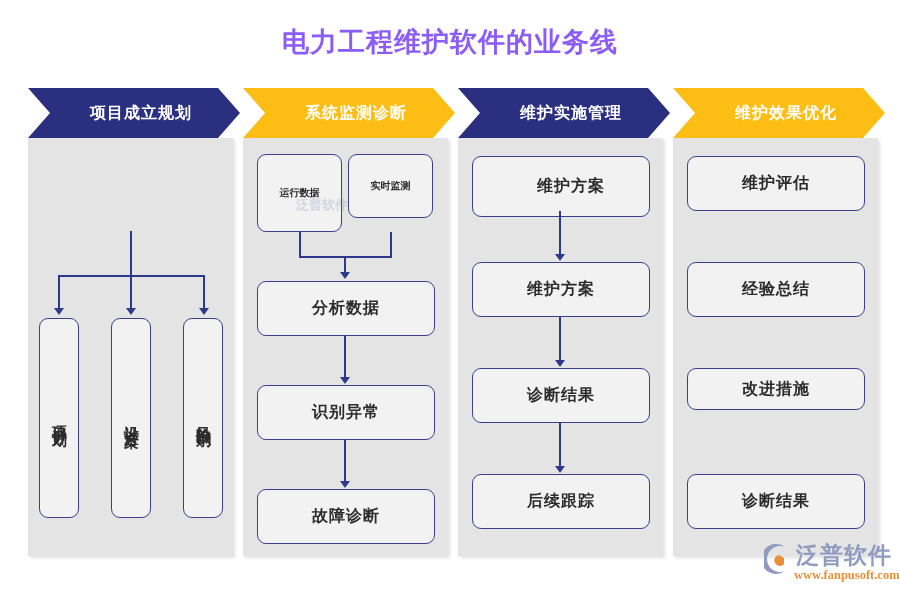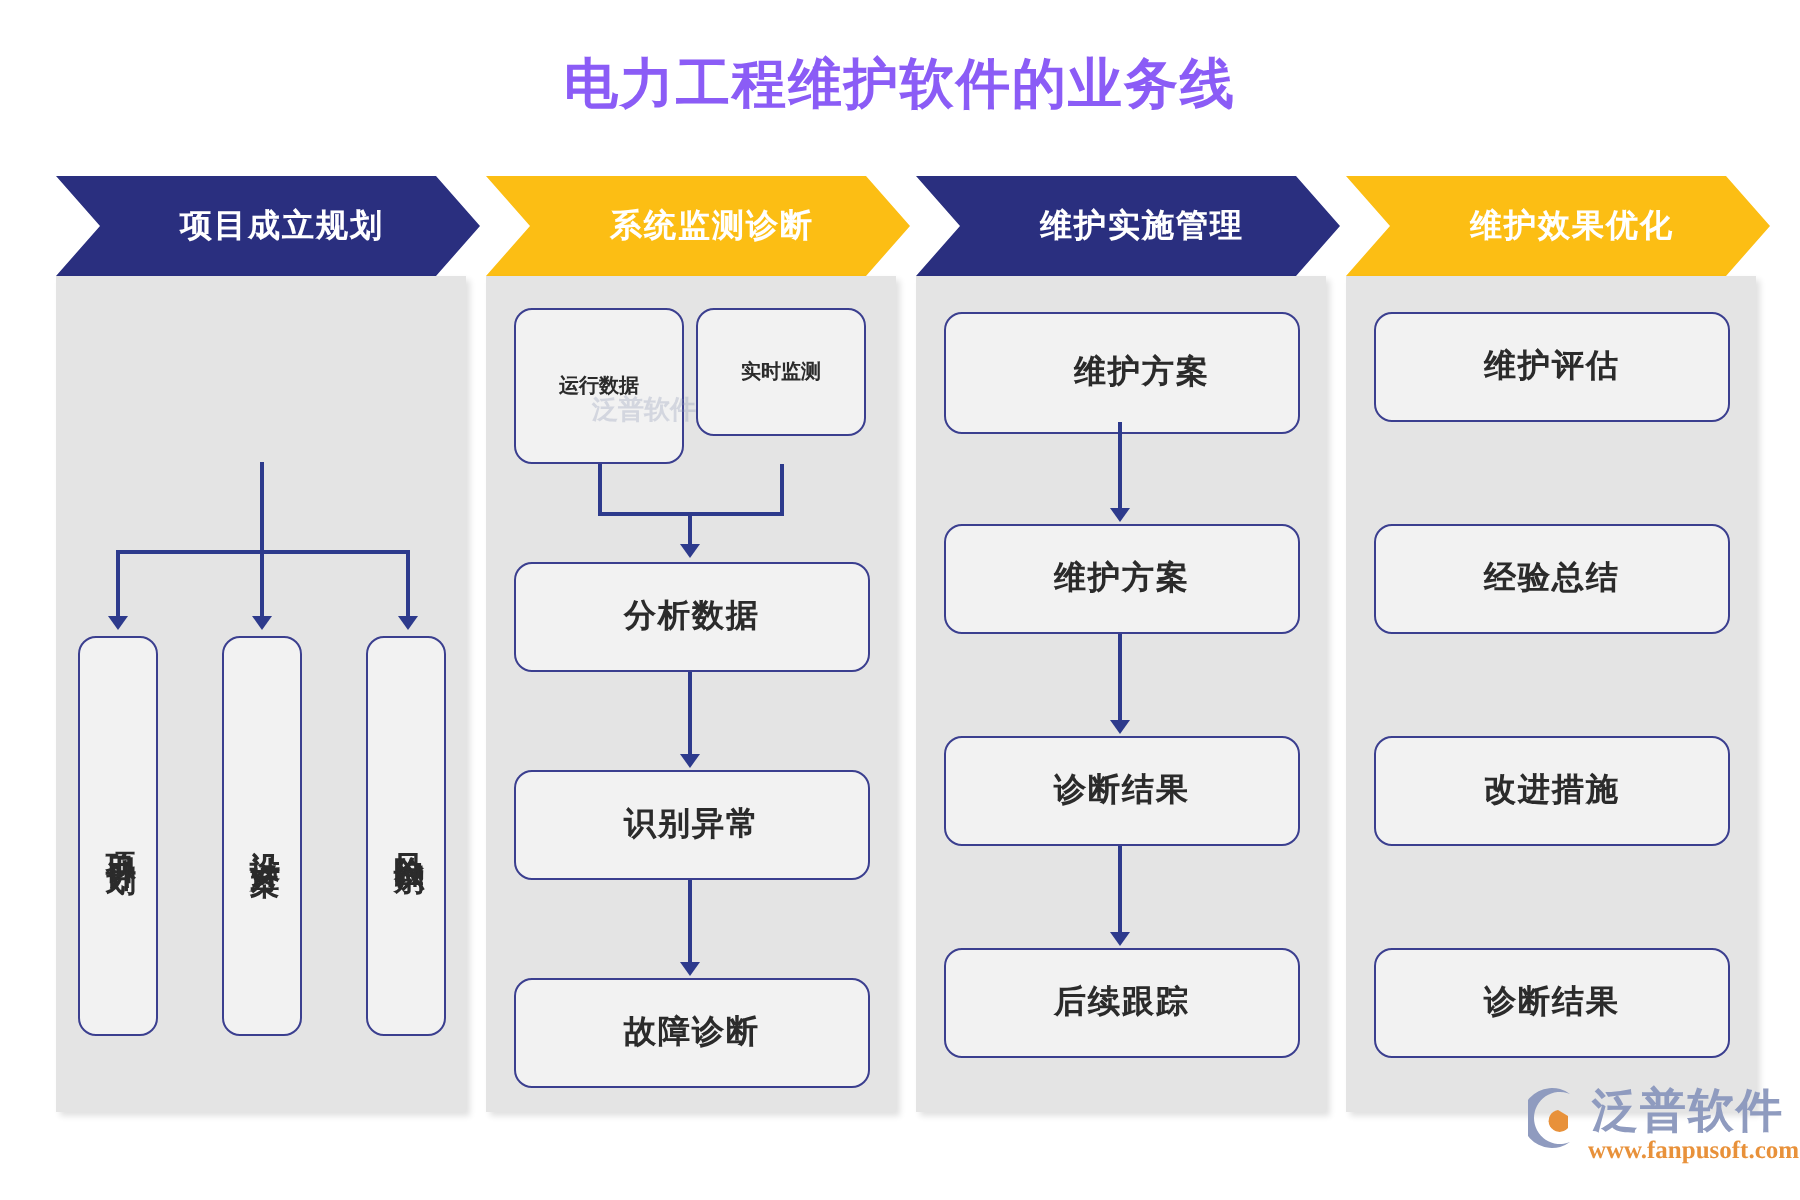--- a/index.html
+++ b/index.html
@@ -159,21 +159,21 @@
   </div>
 </div>
 
 <div class="column col-3">
   <div class="banner yellow">
     <span class="banner-label">维护效果优化</span>
   </div>
   <div class="panel">
     <div class="node" style="left:14px; top:18px; width:178px; height:55px;">维护评估</div>
     <div class="node" style="left:14px; top:124px; width:178px; height:55px;">经验总结</div>
-    <div class="node" style="left:14px; top:230px; width:178px; height:55px;">改进措施</div>
+    <div class="node" style="left:14px; top:230px; width:178px; height:42px;">改进措施</div>
     <div class="node" style="left:14px; top:336px; width:178px; height:55px;">诊断结果</div>
   </div>
 </div>
 
 <div class="watermark">泛普软件</div>
 
 <div id="logo">
   <svg class="mark" viewBox="0 0 30 30">
     <path d="M21 3 A13 13 0 1 0 21 27 A15 15 0 1 1 21 3 Z" fill="#8f9bbf"></path>
     <path d="M15 11 A5.5 5.5 0 1 0 20 20 L20 14 Z" fill="#e8913a"></path>

